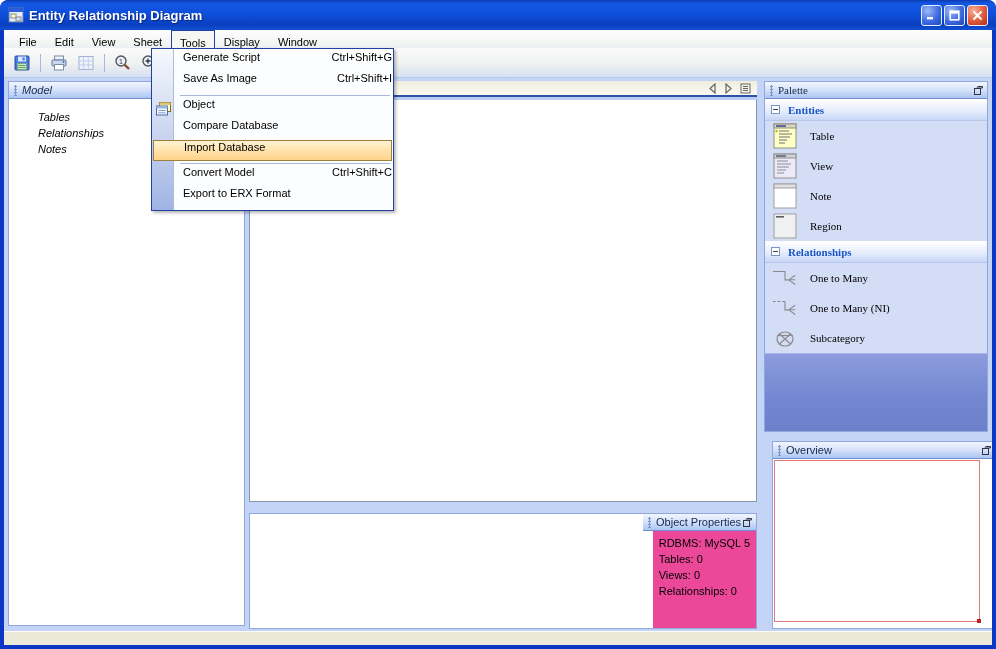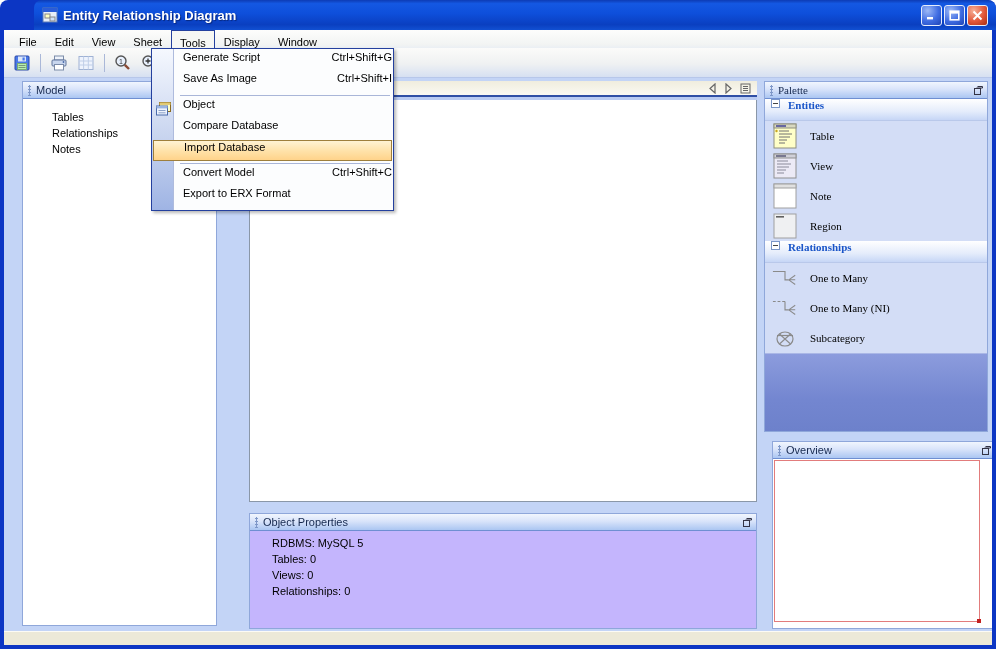--- a/index.html
+++ b/index.html
@@ -6,21 +6,21 @@
   *{box-sizing:border-box;}
   .window{
     position:relative;width:996px;height:649px;
     font-family:"Liberation Sans",sans-serif;font-size:11px;color:#000;
     background:#0c36c4;border-radius:8px 8px 0 0;overflow:hidden;
   }
   
   .titlebar{
     position:absolute;left:0;top:0;right:0;height:30px;
     background:linear-gradient(180deg,#0d3bb4 0%,#1458e2 12%,#0e4fdb 45%,#0a3fc0 82%,#1150d2 100%);
-    display:flex;align-items:center;padding:0 6px;border-radius:8px 8px 0 0;margin-left:34px;
+    display:flex;align-items:center;padding:0 6px;border-radius:8px 8px 0 0;
   }
   .title-icon{width:16px;height:16px;margin:0 5px 0 2px;flex:0 0 auto;}
   .title-text{color:#fff;font-weight:bold;font-size:13px;text-shadow:1px 1px 1px #07277e;flex:1;}
   .tb-btns{display:flex;gap:2px;margin-right:2px;}
   .tb-btn{width:21px;height:21px;border-radius:3px;border:1px solid #e6edfc;display:flex;align-items:center;justify-content:center;padding:0;cursor:default;}
   .btn-blue{background:radial-gradient(circle at 30% 25%,#9db9f6,#3f6ce2 55%,#1d44b6);}
   .btn-close{background:radial-gradient(circle at 30% 25%,#f6b097,#e2583a 55%,#a92e12);}
   
   .workspace{
     position:absolute;left:4px;right:4px;top:30px;bottom:4px;
@@ -47,39 +47,39 @@
     height:17px;display:flex;align-items:center;padding:0 3px;
     background:linear-gradient(180deg,#f1f6fe 0%,#d9e4fa 45%,#abc6f2 100%);
     border-bottom:1px solid #6f8fd2;color:#16294f;
   }
   .grip{width:3px;height:11px;margin:0 5px 0 2px;
     background-image:radial-gradient(circle,#7e97c8 1px,transparent 1.2px);
     background-size:3px 3px;}
   .phead-title{flex:1;}
   .float-btn{width:12px;height:12px;background:transparent;border:none;padding:0;display:flex;align-items:center;justify-content:center;}
   
-  .model-panel{left:18px;top:51px;width:195px;height:545px;}
+  .model-panel{left:4px;top:51px;width:237px;height:545px;font-style:italic;}
   .model-list{padding:10px 0 0 29px;line-height:16px;}
   .model-list div{cursor:default;}
   
   .canvas-panel{position:absolute;left:245px;top:51px;width:508px;height:421px;display:flex;flex-direction:column;}
   .sheet-tabs{height:16px;background:linear-gradient(180deg,#f0edde 0%,#faf9f2 100%);
     display:flex;align-items:center;justify-content:flex-end;gap:7px;padding-right:6px;
     border-bottom:2px solid #2f4fa5;}
   .sheet-tabs-underline{height:3px;background:#b9cbf2;}
   .canvas-area{flex:1;background:#fff;border:1px solid #8a97a8;border-top:none;}
   .nav-btn{background:transparent;border:none;padding:0;display:flex;align-items:center;}
   
-  .objprops-panel{left:245px;top:483px;width:508px;height:116px;display:flex;flex-direction:column;}
-  .objprops-body{flex:1;background:#c4b5fd;padding:4px 22px;line-height:16px;}
+  .objprops-panel{left:245px;top:483px;width:508px;height:116px;display:flex;flex-direction:column;align-items:flex-end;}
+  .objprops-body{flex:1;background:#ec4899;padding:4px 6px;line-height:16px;}
   
   .palette-panel{left:760px;top:51px;width:224px;height:351px;display:flex;flex-direction:column;font-family:Liberation Serif, serif;}
   .palette-body{flex:1;background:#d3ddf6;display:flex;flex-direction:column;overflow:hidden;}
   .section-head{
-    height:22px;display:flex;align-items:flex-start;gap:8px;padding:0 4px 0 6px;
+    height:22px;display:flex;align-items:center;gap:8px;padding:0 4px 0 6px;
     background:linear-gradient(180deg,#ffffff 0%,#e4ecfb 60%,#c6d6f6 100%);
     border-bottom:1px solid #b9c8ea;
   }
   .collapse-box{width:9px;height:9px;background:#fff;border:1px solid #7a96c8;position:relative;padding:0;}
   .collapse-box::after{content:"";position:absolute;left:1px;right:1px;top:3px;height:1px;background:#444;}
   .section-title{font-weight:bold;color:#1a55c8;}
   .pal-item{height:30px;display:flex;align-items:center;gap:12px;padding-left:7px;cursor:default;}
   .pal-icon{width:26px;display:flex;justify-content:center;}
   .pal-fill{flex:1;background:linear-gradient(180deg,#8c9cdd 0%,#7386d0 60%,#6d81cb 100%);border-top:1px solid #aab7e6;}
   

